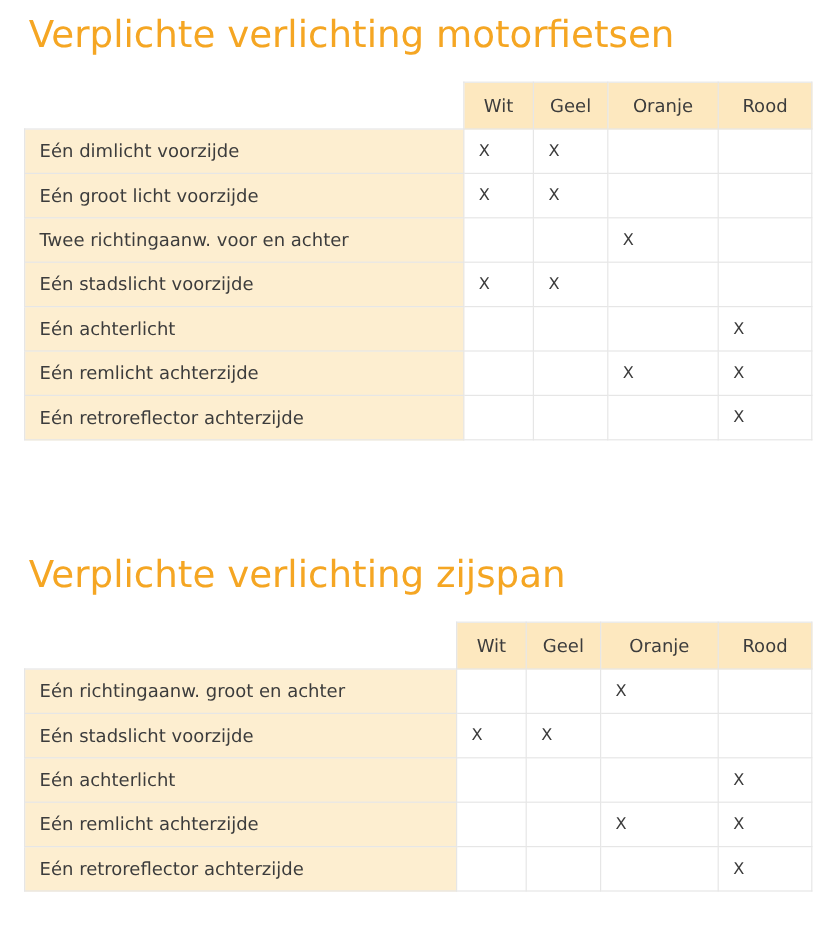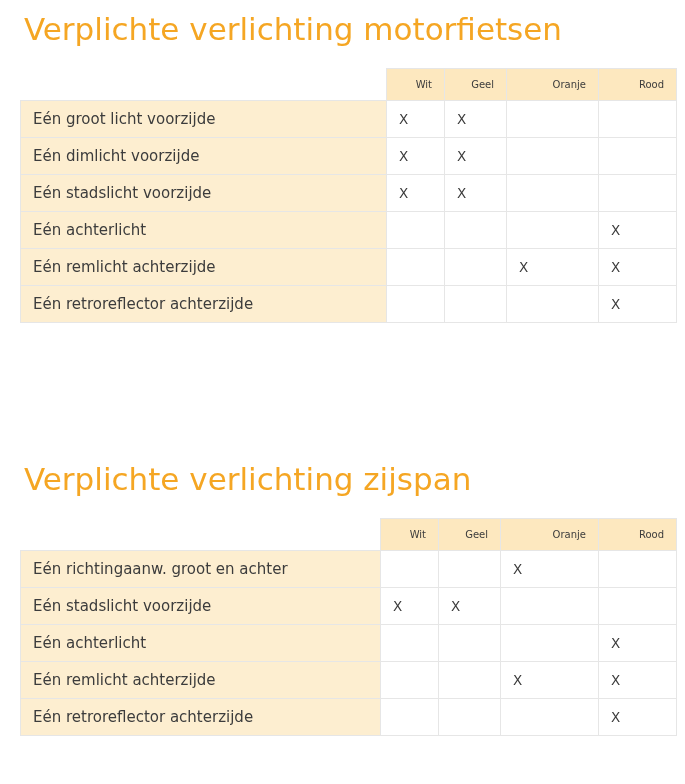--- a/index.html
+++ b/index.html
@@ -67,22 +67,22 @@
   table.tbl-2 col.c-label { width: 360px; }
   table.tbl-2 col.c-wit   { width: 58px; }
   table.tbl-2 col.c-geel  { width: 62px; }
   table.tbl-2 col.c-oranje{ width: 98px; }
   table.tbl-2 col.c-rood  { width: 78px; }
 
   thead th {
     background: #fde8bf;
     color: #3c3c3c;
     font-weight: 400;
-    font-size: 10px;
-    text-align: right;
+    font-size: 15px;
+    text-align: center;
     padding: 10px 12px;
     border: 1px solid #e6e6e6;
     height: 20px;
     box-sizing: border-box;
   }
   thead th.col-head-blank {
     background: #ffffff;
     border: none;
   }
   tbody td {
@@ -124,31 +124,38 @@
       <tr>
         <th class="col-head-blank"></th>
         <th>Wit</th>
         <th>Geel</th>
         <th>Oranje</th>
         <th>Rood</th>
       </tr>
     </thead>
     <tbody>
       <tr>
+        <td class="label">Eén dimlicht voorzijde</td>
+        <td class="mark">X</td>
+        <td class="mark">X</td>
+        <td class="mark"></td>
+        <td class="mark"></td>
+      </tr>
+      <tr>
         <td class="label">Eén groot licht voorzijde</td>
         <td class="mark">X</td>
         <td class="mark">X</td>
         <td class="mark"></td>
         <td class="mark"></td>
       </tr>
       <tr>
-        <td class="label">Eén dimlicht voorzijde</td>
-        <td class="mark">X</td>
-        <td class="mark">X</td>
-        <td class="mark"></td>
+        <td class="label">Twee richtingaanw. voor en achter</td>
+        <td class="mark"></td>
+        <td class="mark"></td>
+        <td class="mark">X</td>
         <td class="mark"></td>
       </tr>
       <tr>
         <td class="label">Eén stadslicht voorzijde</td>
         <td class="mark">X</td>
         <td class="mark">X</td>
         <td class="mark"></td>
         <td class="mark"></td>
       </tr>
       <tr>

